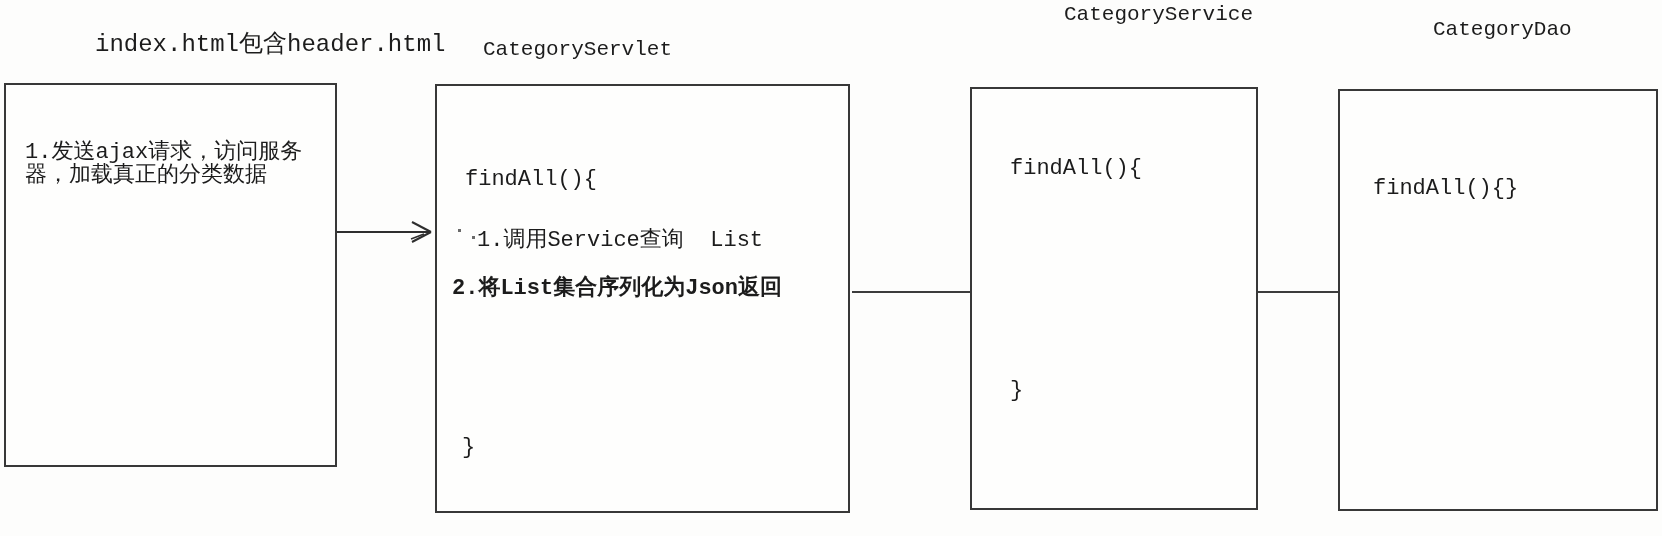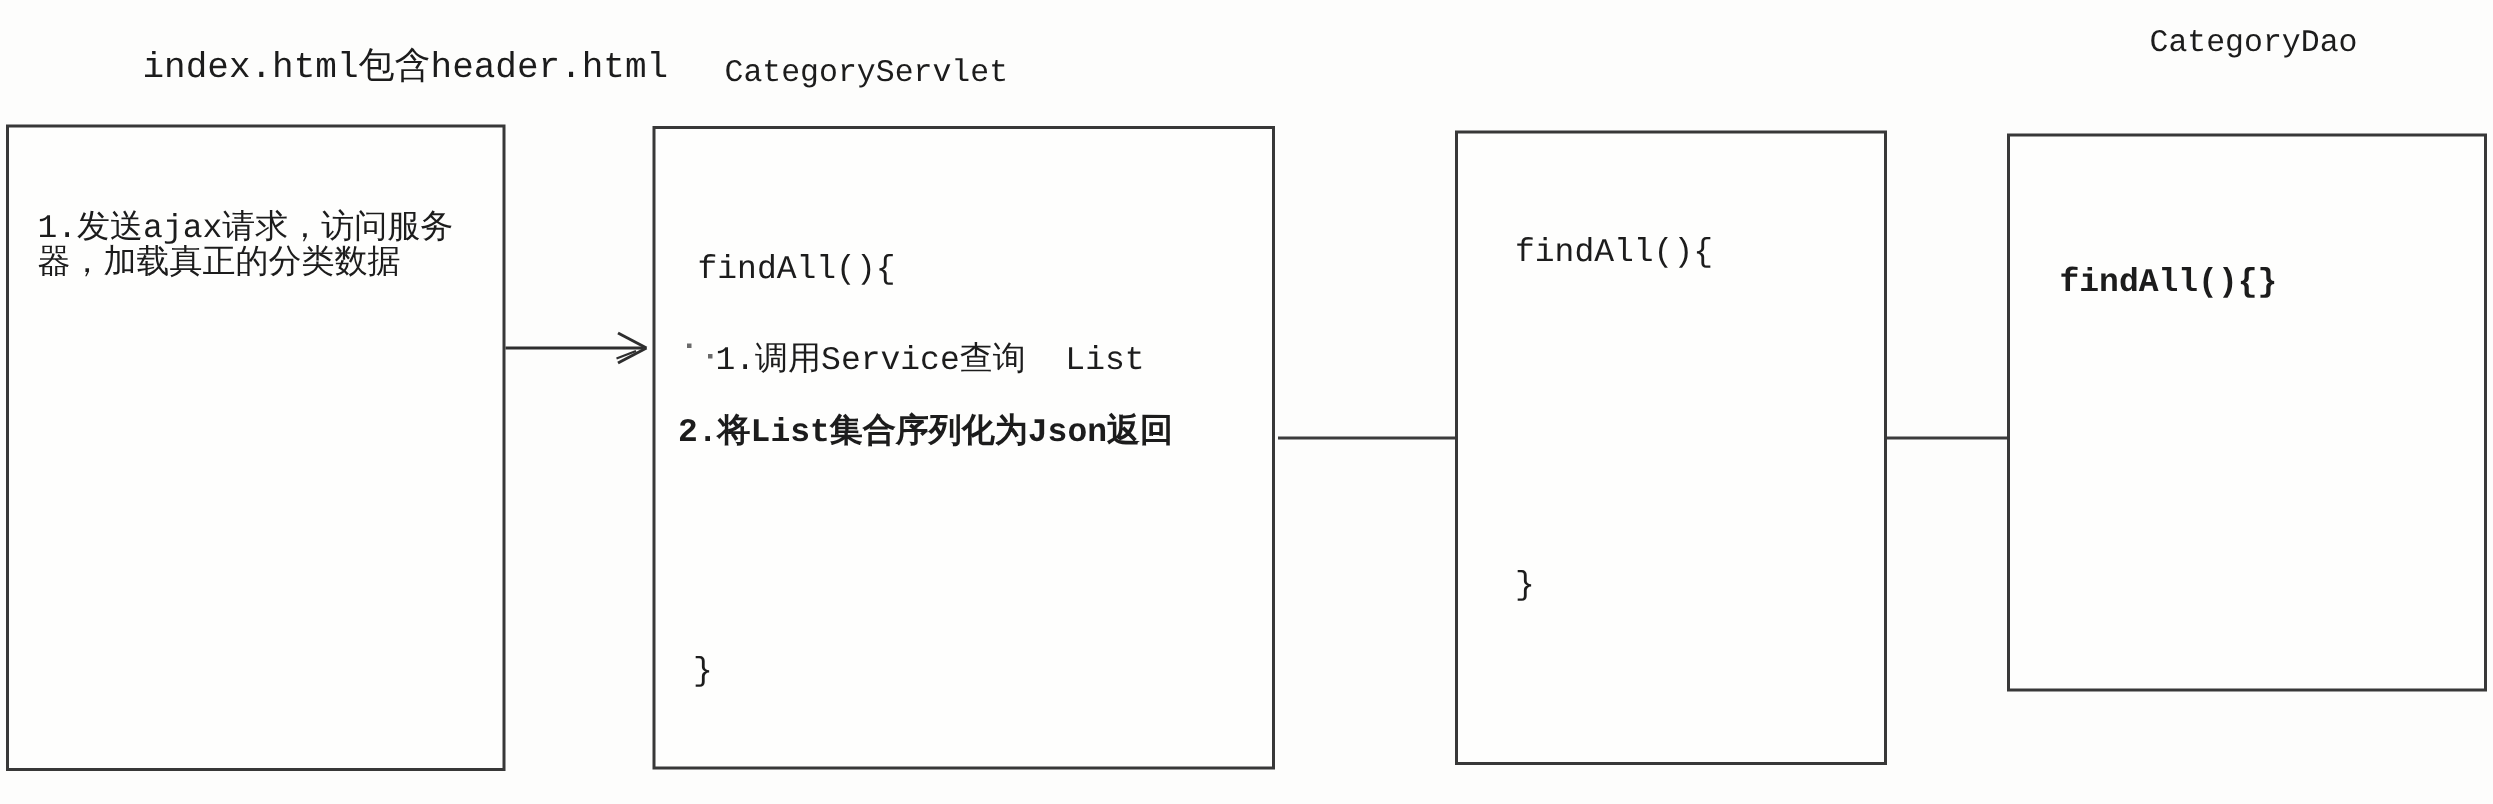--- a/index.html
+++ b/index.html
@@ -26,24 +26,24 @@
   #title-servlet { left: 483px; top: 38px; }
   #title-service { left: 1064px; top: 3px; }
   #title-dao     { left: 1433px; top: 18px; }
 
   .node-box {
     position: absolute;
     border: 2px solid #383838;
     background: #fefefd;
     box-sizing: border-box;
   }
-  #box-client  { left: 4px;    top: 83px; width: 333px; height: 431px; }
+  #box-client  { left: 4px;    top: 83px; width: 333px; height: 384px; }
   #box-servlet { left: 435px;  top: 84px; width: 415px; height: 429px; }
   #box-service { left: 970px;  top: 87px; width: 288px; height: 423px; }
-  #box-dao     { left: 1338px; top: 89px; width: 320px; height: 372px; font-weight: bold; }
+  #box-dao     { left: 1338px; top: 89px; width: 320px; height: 422px; }
 
   .code-line, .note-line {
     position: absolute;
     font-size: 22px;
     line-height: 23px;
     white-space: pre;
   }
   .note-wrap {
     position: absolute;
     font-size: 22px;
@@ -92,20 +92,21 @@
     height: 34px;
   }
 </style>
 </head>
 <body>
 
 <div id="canvas">
 
   <div class="node-title" id="title-client">index.html包含header.html</div>
   <div class="node-title" id="title-servlet">CategoryServlet</div>
+  <div class="node-title" id="title-service">CategoryService</div>
   <div class="node-title" id="title-dao">CategoryDao</div>
 
   <div class="node-box" id="box-client">
     <div class="note-wrap" id="b1-p1">1.发送ajax请求，访问服务器，加载真正的分类数据</div>
   </div>
 
   <div class="node-box" id="box-servlet">
     <div class="code-line" id="b2-f">findAll(){</div>
     <div class="stray-dot" id="b2-dot1"></div>
     <div class="stray-dot" id="b2-dot2"></div>

